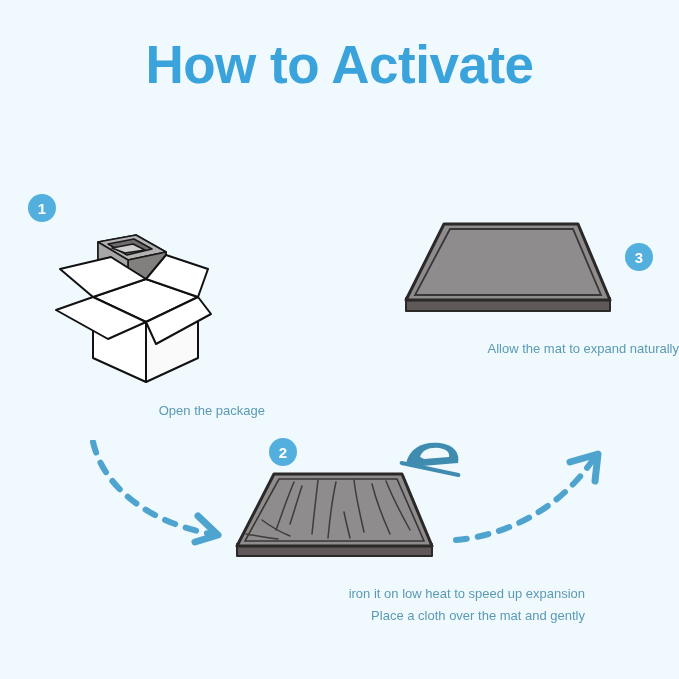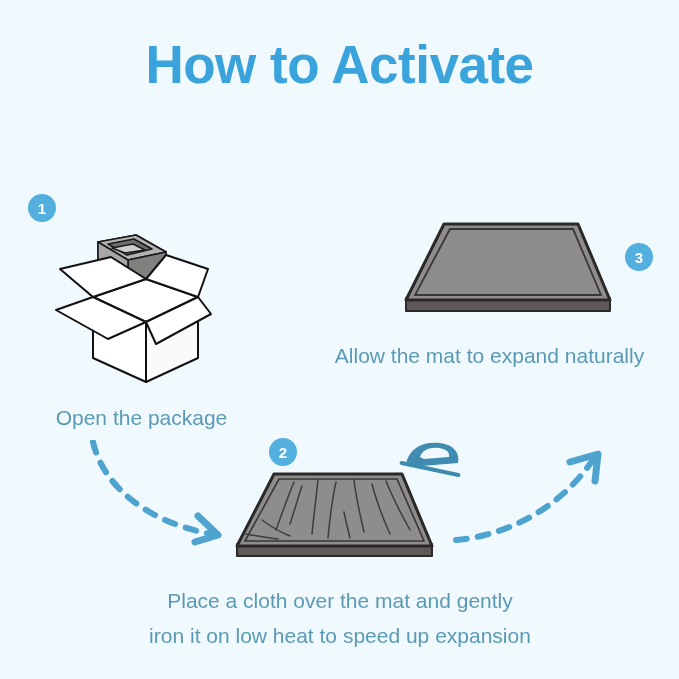--- a/index.html
+++ b/index.html
@@ -40,25 +40,25 @@
     line-height:1;
   }
   #badge-1 { left:28px; top:194px; }
   #badge-2 { left:269px; top:438px; }
   #badge-3 { left:625px; top:243px; }
 
   
   .caption {
     position:absolute;
     color:#5b9ab5;
-    font-size:21px;
+    font-size:13px;
     line-height:1.68;
-    text-align:center;
+    text-align:right;
   }
-  #caption-1 { left:9px;   top:400px; width:265px; }
+  #caption-1 { left:0px;   top:400px; width:265px; }
   #caption-2 { left:95px;  top:583px; width:490px; }
   #caption-3 { left:300px; top:338px; width:379px; }
   .caption-line { display:block; white-space:nowrap; }
 
   
   .illo { position:absolute; }
   #illo-box  { left:48px;  top:222px; width:170px; height:168px; }
   #illo-mat-flat { left:400px; top:218px; width:215px; height:105px; }
   #illo-mat-wrinkled { left:232px; top:468px; width:205px; height:100px; }
   #illo-iron { left:398px; top:437px; width:68px; height:52px; }
@@ -144,22 +144,22 @@
     </g>
   </svg>
 
   <svg class="illo" id="illo-iron" viewBox="0 0 68 52">
     <path d="M8,26 C12,10 26,4 42,6 C56,8 62,16 60,26 L12,30 Z" fill="#3f8cb0"></path>
     <path d="M22,20 C24,13 32,10 41,11 C48,12 52,15 51,20 L26,22 Z" fill="#f0f9fd"></path>
     <rect x="1" y="30" width="62" height="4" rx="2" transform="rotate(12 32 32)" fill="#3f8cb0"></rect>
   </svg>
 
   <div class="caption" id="caption-2">
+    <span class="caption-line">iron it on low heat to speed up expansion</span>
     <span class="caption-line">Place a cloth over the mat and gently</span>
-    <span class="caption-line">iron it on low heat to speed up expansion</span>
   </div>
 
   <svg class="illo" id="arrow-2" viewBox="0 0 165 108">
     <path d="M4,100 C52,96 108,70 142,18" fill="none" stroke="#4ea4cf" stroke-width="6" stroke-linecap="round" stroke-dasharray="11 11"></path>
     <path d="M118,22 L146,14 L143,41" fill="none" stroke="#4ea4cf" stroke-width="7" stroke-linecap="round" stroke-linejoin="round"></path>
   </svg>
 
   <div class="badge" id="badge-3">
     <span>3</span>
   </div>

